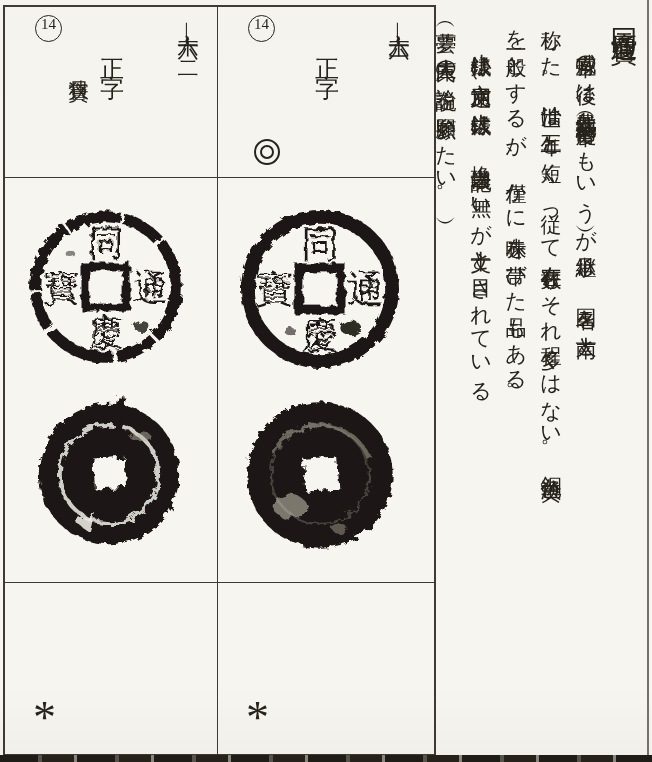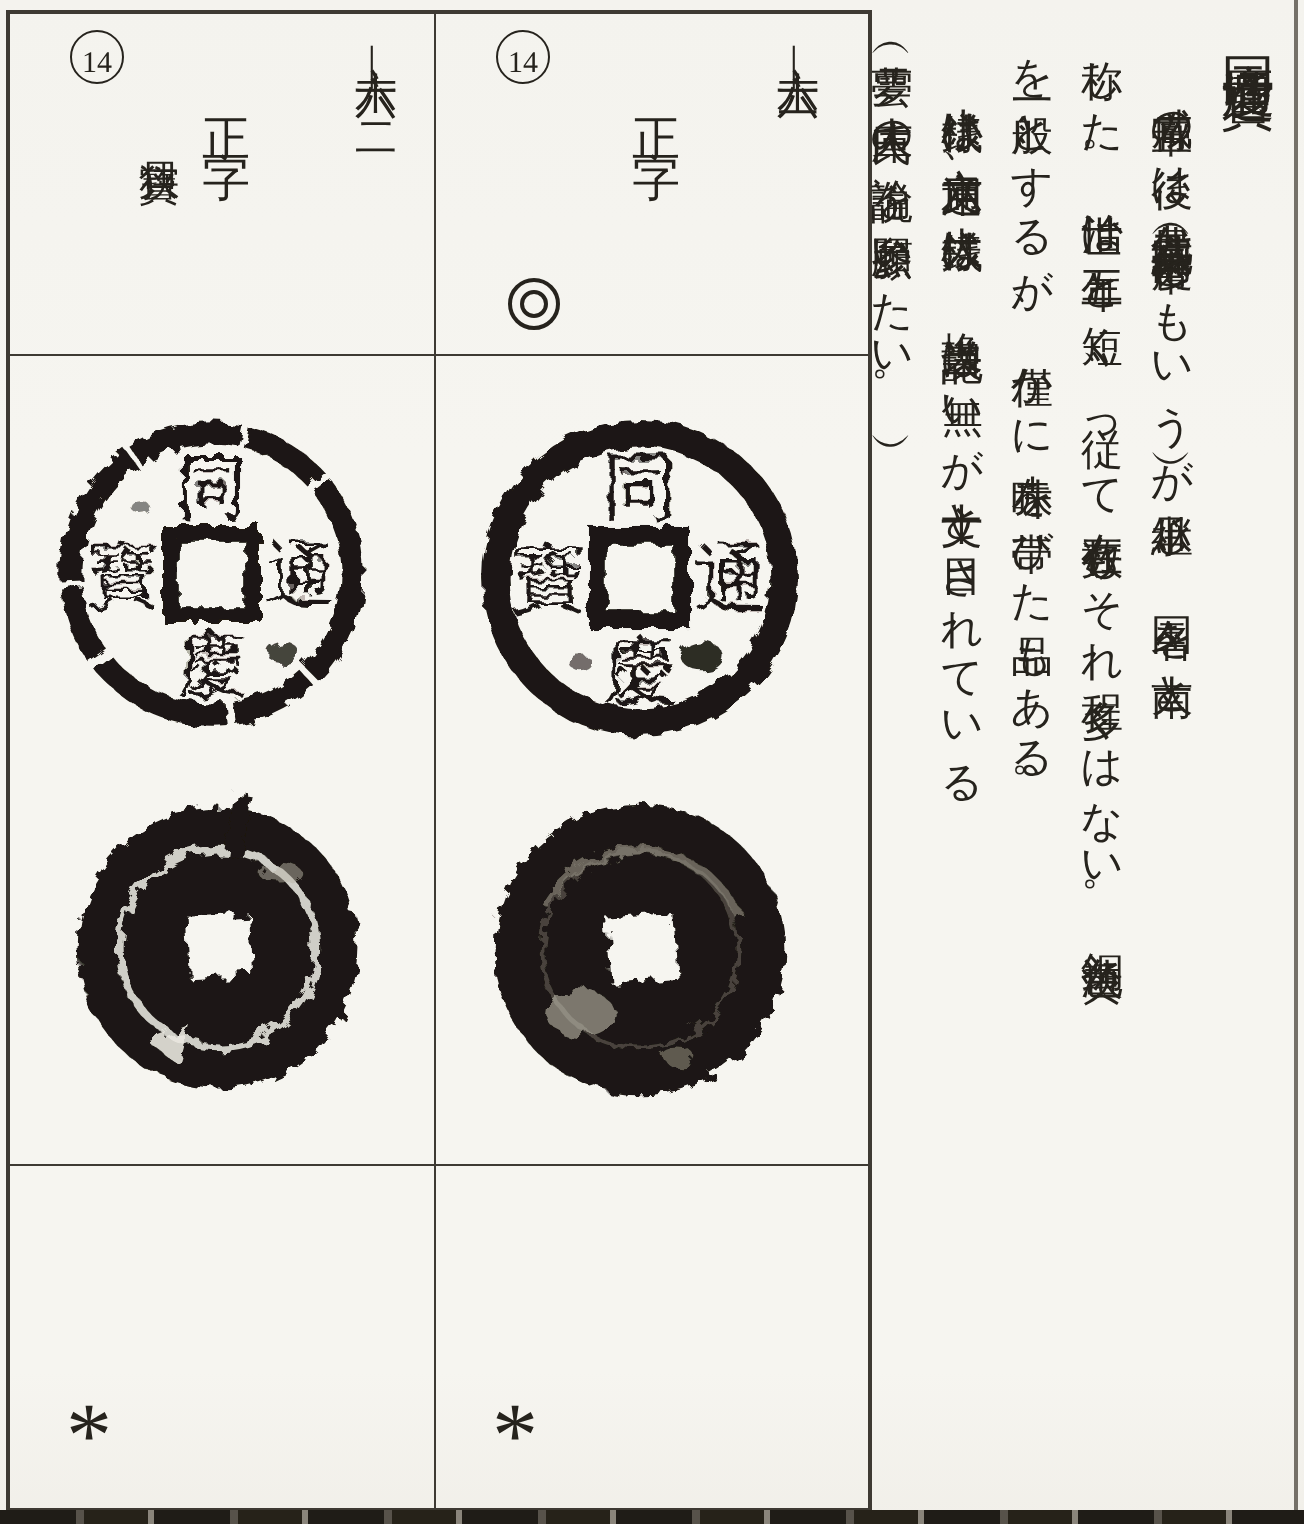--- a/index.html
+++ b/index.html
@@ -36,21 +36,21 @@
     color:var(--ink);
   }
 
   .ref-no{position:absolute;top:10px;font-size:21px;letter-spacing:2px;line-height:26px;}
   .cleft  .ref-no{right:16px;}
   .cright .ref-no{right:22px;}
 
   .badge{
     position:absolute;left:30px;top:8px;
     width:27px;height:27px;border:1.5px solid var(--ink);border-radius:50%;
-    display:flex;align-items:flex-end;justify-content:center;
+    display:flex;align-items:flex-start;justify-content:center;
     font-size:15px;letter-spacing:0;
   }
   .type-label{position:absolute;left:calc(50% - 12px);top:33px;font-size:24px;letter-spacing:16px;line-height:26px;}
   .sub-label{position:absolute;left:62px;top:57px;font-size:20px;letter-spacing:1px;line-height:24px;}
 
   .grade-mark{
     position:absolute;left:36px;top:132px;
     width:26px;height:26px;border:2px solid var(--ink);border-radius:50%;
     display:flex;align-items:center;justify-content:center;
   }

